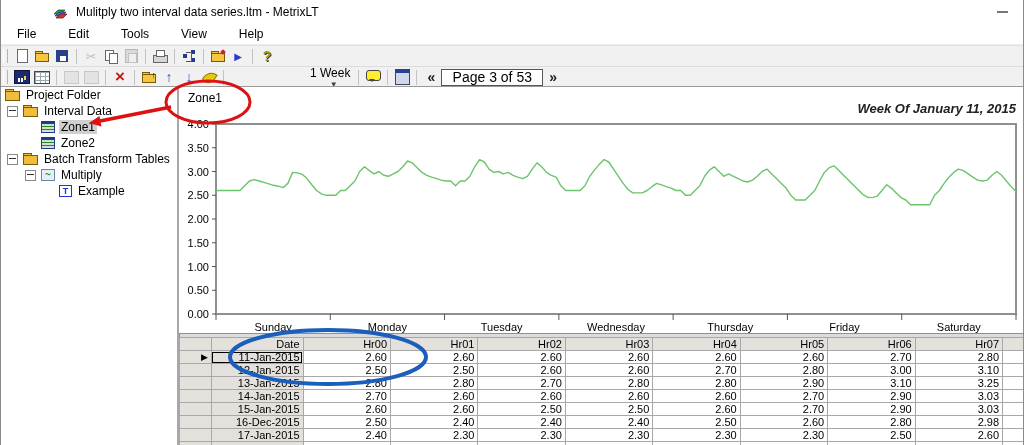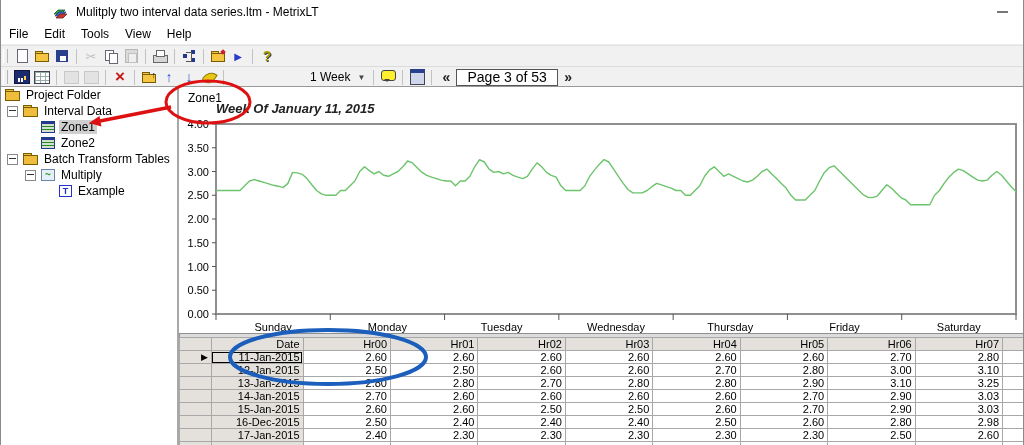--- a/index.html
+++ b/index.html
@@ -10,21 +10,21 @@
   .titlebar{position:absolute;left:0;top:0;width:100%;height:24px;background:#fff;display:flex;align-items:center;margin-left:44px;}
   .app-icon{width:16px;height:14px;margin:0 8px 0 7px;}
   .title-text{font-size:12px;color:#000;}
   .win-controls{position:absolute;right:10px;top:0;height:24px;display:flex;align-items:center;gap:22px;}
   .win-btn{width:22px;height:18px;display:flex;align-items:center;justify-content:center;color:#666;font-size:13px;}
   .max-glyph{width:10px;height:10px;border:1.5px solid #666;display:inline-block;}
   .min-glyph{width:11px;height:2px;background:#777;display:inline-block;}
 
   
   .menubar{position:absolute;left:0;top:24px;width:100%;height:20px;background:#fff;display:flex;align-items:center;border-bottom:1px solid #ececec;}
-  .menu-item{font-size:12px;color:#000;padding:2px 8px;cursor:default;}
+  .menu-item{font-size:12px;color:#000;padding:2px 16px;cursor:default;}
 
   
   .toolbar{position:absolute;left:0;width:100%;height:20px;background:#f1f1f1;display:flex;align-items:center;}
   .toolbar1{top:45px;border-top:1px solid #e2e2e2;}
   .toolbar2{top:66px;border-top:1px solid #dcdcdc;border-bottom:1px solid #c9c9c9;}
   .grip{width:3px;height:14px;margin:0 4px 0 2px;border-left:1px solid #fff;border-right:1px solid #b5b5b5;}
   .tsep{width:1px;height:15px;background:#c2c2c2;margin:0 4px;}
   .ic{width:18px;height:17px;display:inline-flex;align-items:center;justify-content:center;position:relative;font-size:12px;margin:0 1px;}
   .ic.disabled{opacity:.55;filter:grayscale(1);}
   .ic-new::before{content:"";width:9px;height:12px;background:#fff;border:1px solid #667;}
@@ -52,21 +52,21 @@
      background-image:linear-gradient(#9aa 1px,transparent 1px),linear-gradient(90deg,#9aa 1px,transparent 1px);background-size:5px 4px;}
   .ic-chart-grey::before,.ic-org-grey::before{content:"";width:13px;height:11px;background:#d8d8d8;border:1px solid #aaa;}
   .ic-delete{color:#c81616;font-weight:bold;font-size:17px;}
   .ic-folder-up i{position:absolute;right:2px;top:1px;color:#222;font-size:9px;font-weight:bold;}
   .ic-up,.ic-down{color:#2a55cc;font-weight:bold;font-size:14px;}
   .ic-bird::before{content:"";width:9px;height:11px;background:#e6c814;border:1px solid #8a7a00;border-radius:80% 0 60% 20%;transform:rotate(35deg);}
   .ic-comment::before{content:"";width:13px;height:9px;background:#ffef2e;border:1px solid #444;border-radius:3px;margin-bottom:3px;}
   .ic-comment::after{content:"";position:absolute;bottom:1px;left:5px;border:3px solid transparent;border-top-color:#444;}
   .ic-chart-edit::before{content:"";width:13px;height:11px;background:#cfd8ea;border:1px solid #445;border-top:4px solid #29408e;}
   .nav-cluster{display:flex;align-items:center;margin-left:78px;}
-  .range-dd{display:flex;align-items:center;font-size:12px;color:#000;padding:1px 4px;}
+  .range-dd{display:flex;align-items:center;font-size:12px;color:#000;padding:1px 4px;flex-direction:column;}
   .range-dd .arrow{font-size:8px;color:#444;margin-left:7px;}
   .pg-btn{font-size:14px;color:#222;padding:0 6px;font-weight:bold;}
   .page-box{width:100px;height:15px;border:1px solid #555;background:#fff;font-size:14px;display:flex;align-items:center;justify-content:center;}
 
   
   .main{position:absolute;left:0;top:86px;width:1024px;height:359px;border-top:1px solid #9a9a9a;padding-left:38px;}
   .treepanel{position:absolute;left:0;top:0;width:176px;height:100%;background:#fff;border-right:2px solid #a8a8a8;overflow:hidden;}
   .tree-item{display:flex;align-items:center;height:16px;font-size:12px;color:#000;white-space:nowrap;}
   .tree-item .slot{width:16px;display:flex;align-items:center;justify-content:flex-start;flex:none;}
   .expander{width:9px;height:9px;border:1px solid #888;background:#fff;position:relative;flex:none;}
@@ -77,21 +77,21 @@
   .ti-folder::after{content:"";position:absolute;left:0;top:2px;width:13px;height:8px;background:#f0bc3e;border:1px solid #7a5c00;}
   .ti-series{width:14px;height:12px;border:1px solid #223a8c;border-top:3px solid #223a8c;background:#cfe0cf;background-image:linear-gradient(#2a8a2a 1px,transparent 1px);background-size:100% 3px;background-position:0 2px;box-sizing:border-box;}
   .ti-transform{width:14px;height:12px;border:1px solid #6688aa;background:#e8eef8;box-sizing:border-box;display:flex;align-items:center;justify-content:center;color:#1f9a1f;font-size:10px;font-weight:bold;line-height:1;}
   .ti-example{width:13px;height:12px;border:1px solid #2233cc;background:#fff;box-sizing:border-box;display:flex;align-items:center;justify-content:center;color:#2233cc;font-size:9px;font-weight:bold;line-height:1;}
   .tree-label{padding:0 2px;}
   .tree-item.selected .tree-label{background:#cfcfcf;}
 
   
   .chartpanel{position:absolute;left:178px;top:0;width:846px;height:246px;background:#fff;}
   .series-label{position:absolute;left:9px;top:4px;font-size:12px;color:#000;}
-  .chart-title{position:absolute;left:37px;top:14px;width:800px;text-align:left;font-size:13px;font-weight:bold;font-style:italic;color:#222;}
+  .chart-title{position:absolute;left:37px;top:14px;width:800px;text-align:right;font-size:13px;font-weight:bold;font-style:italic;color:#222;}
   svg text{font-family:"Liberation Sans",sans-serif;}
 
   
   .gridpanel{position:absolute;left:178px;top:246px;width:846px;height:113px;overflow:hidden;background:#fff;}
   .grid-topstrip{height:4px;background:#dcdcdc;border:1px solid #909090;border-bottom:none;box-sizing:border-box;}
   table.grid{border-collapse:collapse;table-layout:fixed;font-size:11px;}
   table.grid td,table.grid th{border:1px solid #a8a8a8;height:12px;padding:0 3px 0 0;text-align:right;overflow:hidden;white-space:nowrap;font-weight:normal;box-sizing:border-box;}
   td.sel,th.hdr,td.datec{background:#e4e1dc;}
   td.valc{background:#fff;}
   td.sel{text-align:center;padding:0;font-size:9px;color:#000;}

